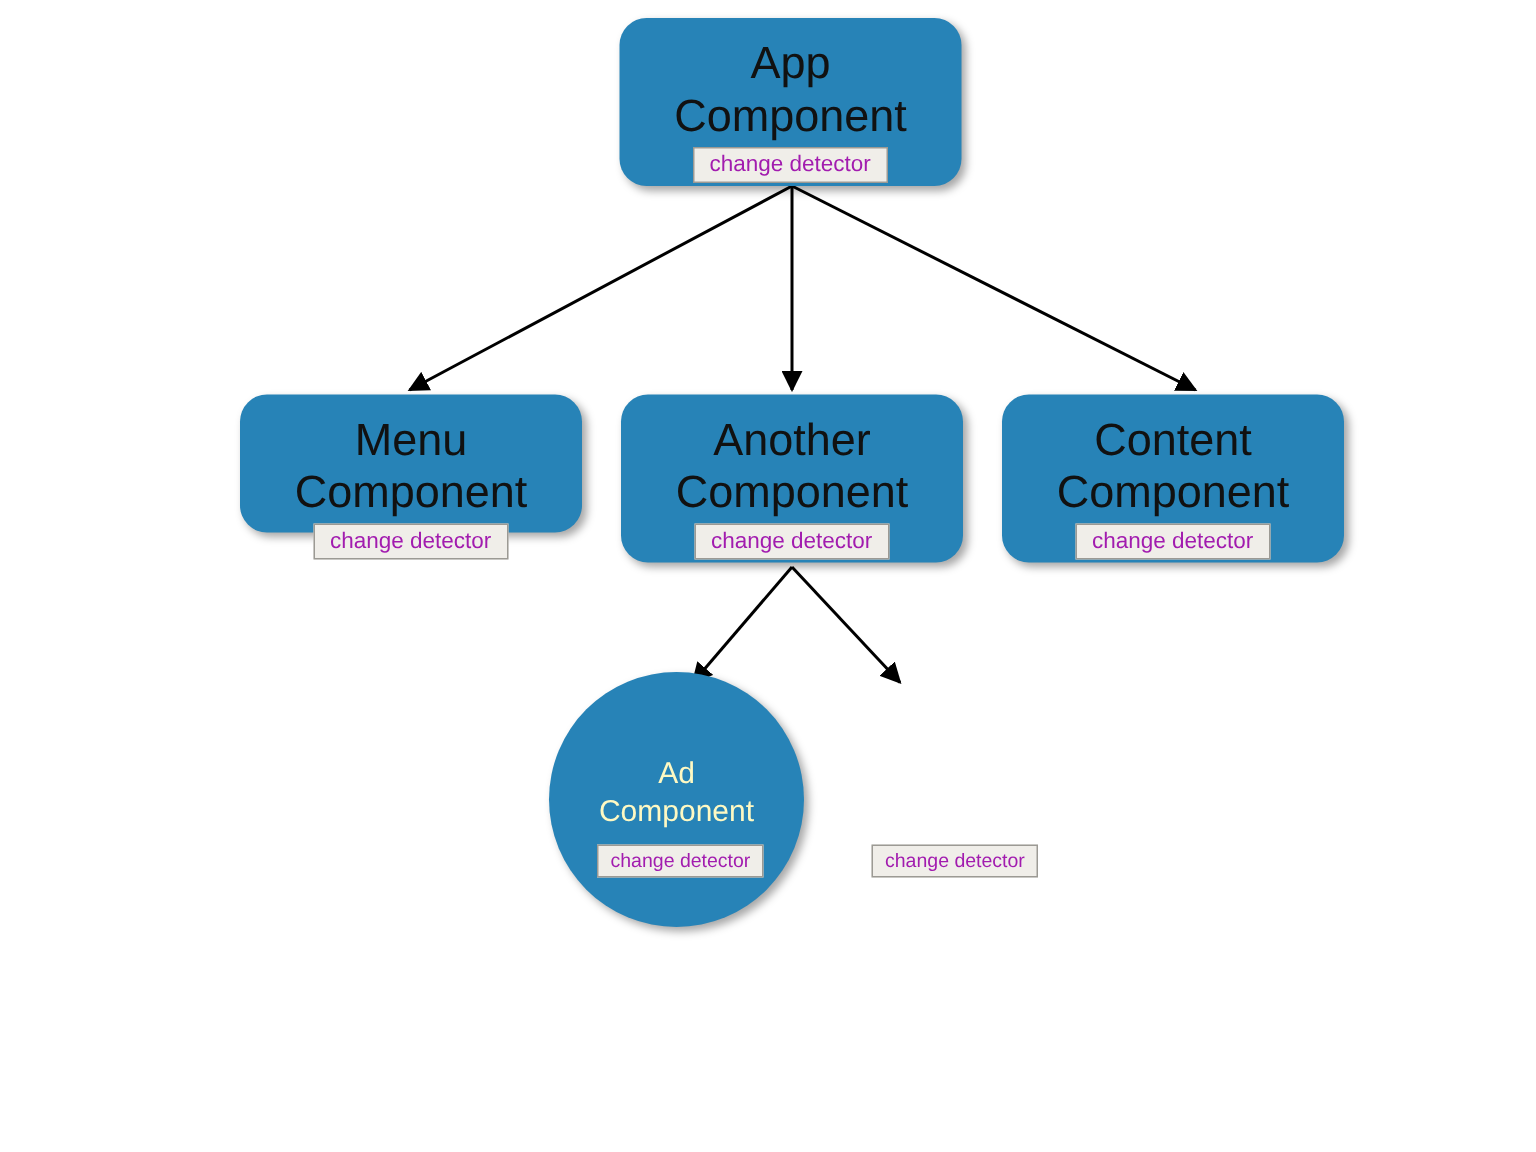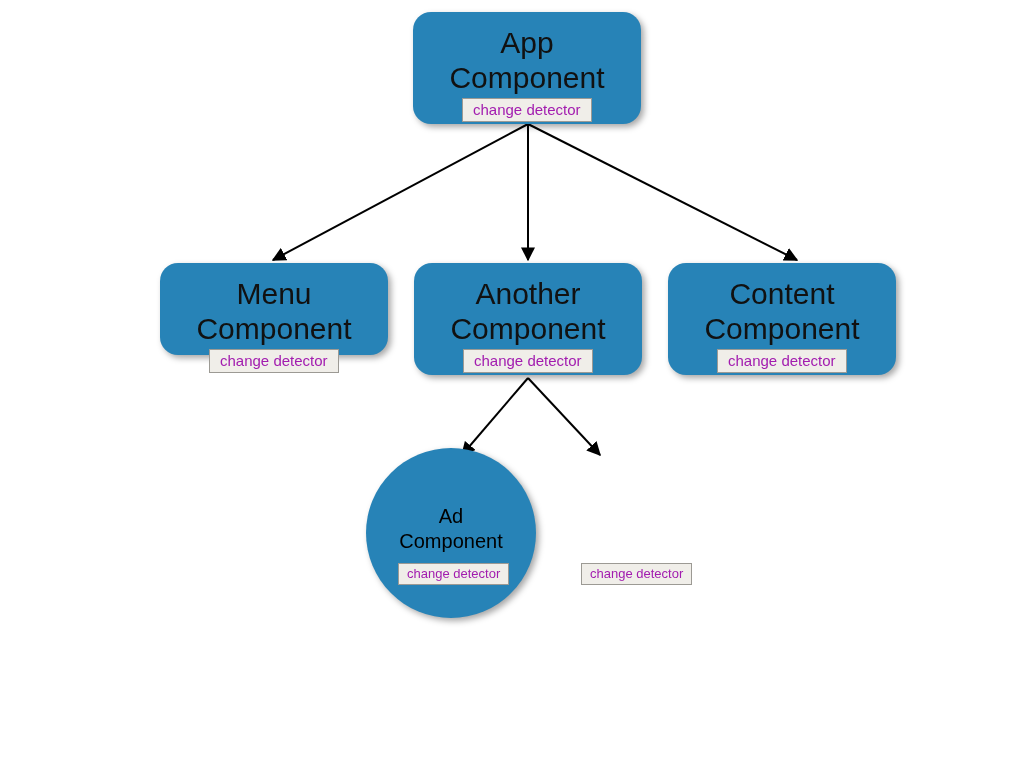--- a/index.html
+++ b/index.html
@@ -28,21 +28,21 @@
     position: absolute;
     background: #2783b7;
     border-radius: 50%;
     box-shadow: 3px 3px 6px rgba(0,0,0,0.35);
     display: flex;
     flex-direction: column;
     align-items: center;
     justify-content: center;
   }
   .node-circle .title {
-    color: #000000;
+    color: #fef9c3;
     font-size: 20px;
     line-height: 1.25;
     text-align: center;
     font-weight: 300;
     white-space: pre;
     margin-top: -8px;
   }
   .badge {
     position: absolute;
     background: #f0eee9;

